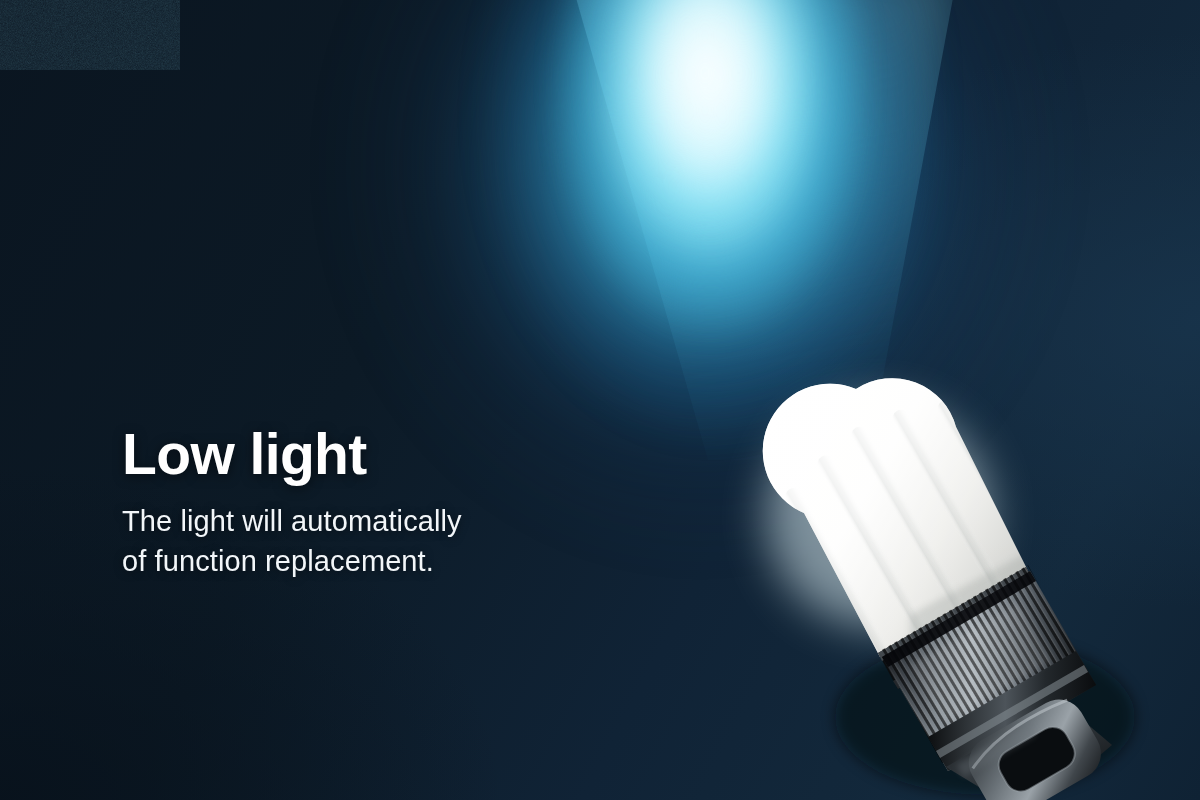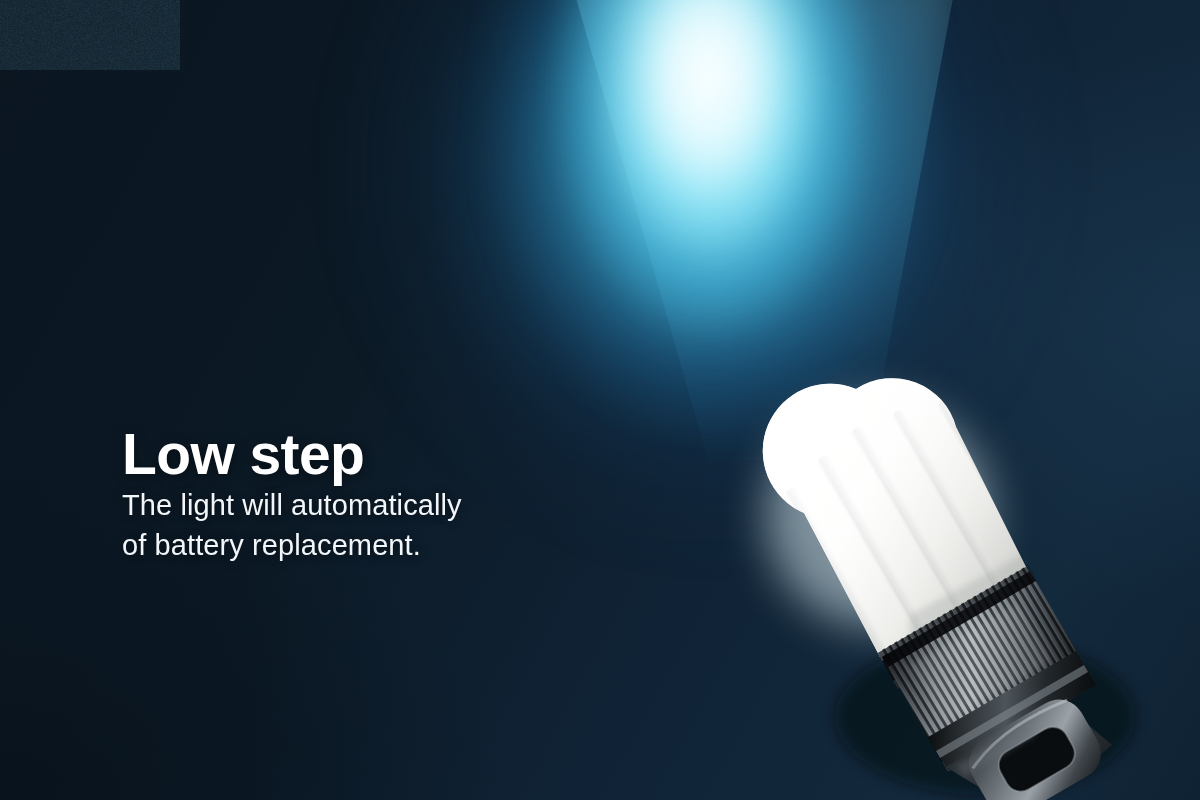--- a/index.html
+++ b/index.html
@@ -111,21 +111,21 @@
   .headline{
     color:#ffffff;
     font-size:57px;
     font-weight:700;
     line-height:1.06;
     letter-spacing:-0.6px;
     text-shadow:0 2px 12px rgba(0,0,0,0.55);
     white-space:nowrap;
   }
   .subcopy{
-    margin-top:2px;
+    margin-top:18px;
     color:#f2f6f9;
     font-size:29px;
     font-weight:400;
     line-height:1.36;
     letter-spacing:0.1px;
     text-shadow:0 1px 8px rgba(0,0,0,0.5);
     white-space:nowrap;
   }
 
   
@@ -307,24 +307,24 @@
           <rect x="236" y="374" width="76" height="44" rx="16" fill="none" stroke="#9aa2a8" stroke-width="2" opacity="0.5"></rect>
           <path d="M 214 372 Q 260 350 330 360" stroke="#c3cacf" stroke-width="3" fill="none" opacity="0.55"></path>
         </g>
 
         <path d="M 196 400 L 268 358 L 276 370 L 204 412 Z" fill="#6e767c" opacity="0.35" style="filter:url(#fSoft2)"></path>
       </g>
     </svg>
   </div>
 
   <div class="copy">
-    <div class="headline">Low step</div>
+    <div class="headline">Low light</div>
     <div class="subcopy">
       <div>The light will automatically</div>
-      <div>of battery replacement.</div>
+      <div>of function replacement.</div>
     </div>
   </div>
 
   <svg class="grain">
     <filter id="noiseA">
       <feTurbulence type="fractalNoise" baseFrequency="0.85" numOctaves="3" stitchTiles="stitch"></feTurbulence>
       <feColorMatrix type="saturate" values="0"></feColorMatrix>
     </filter>
     <rect width="100%" height="100%" filter="url(#noiseA)"></rect>
   </svg>

